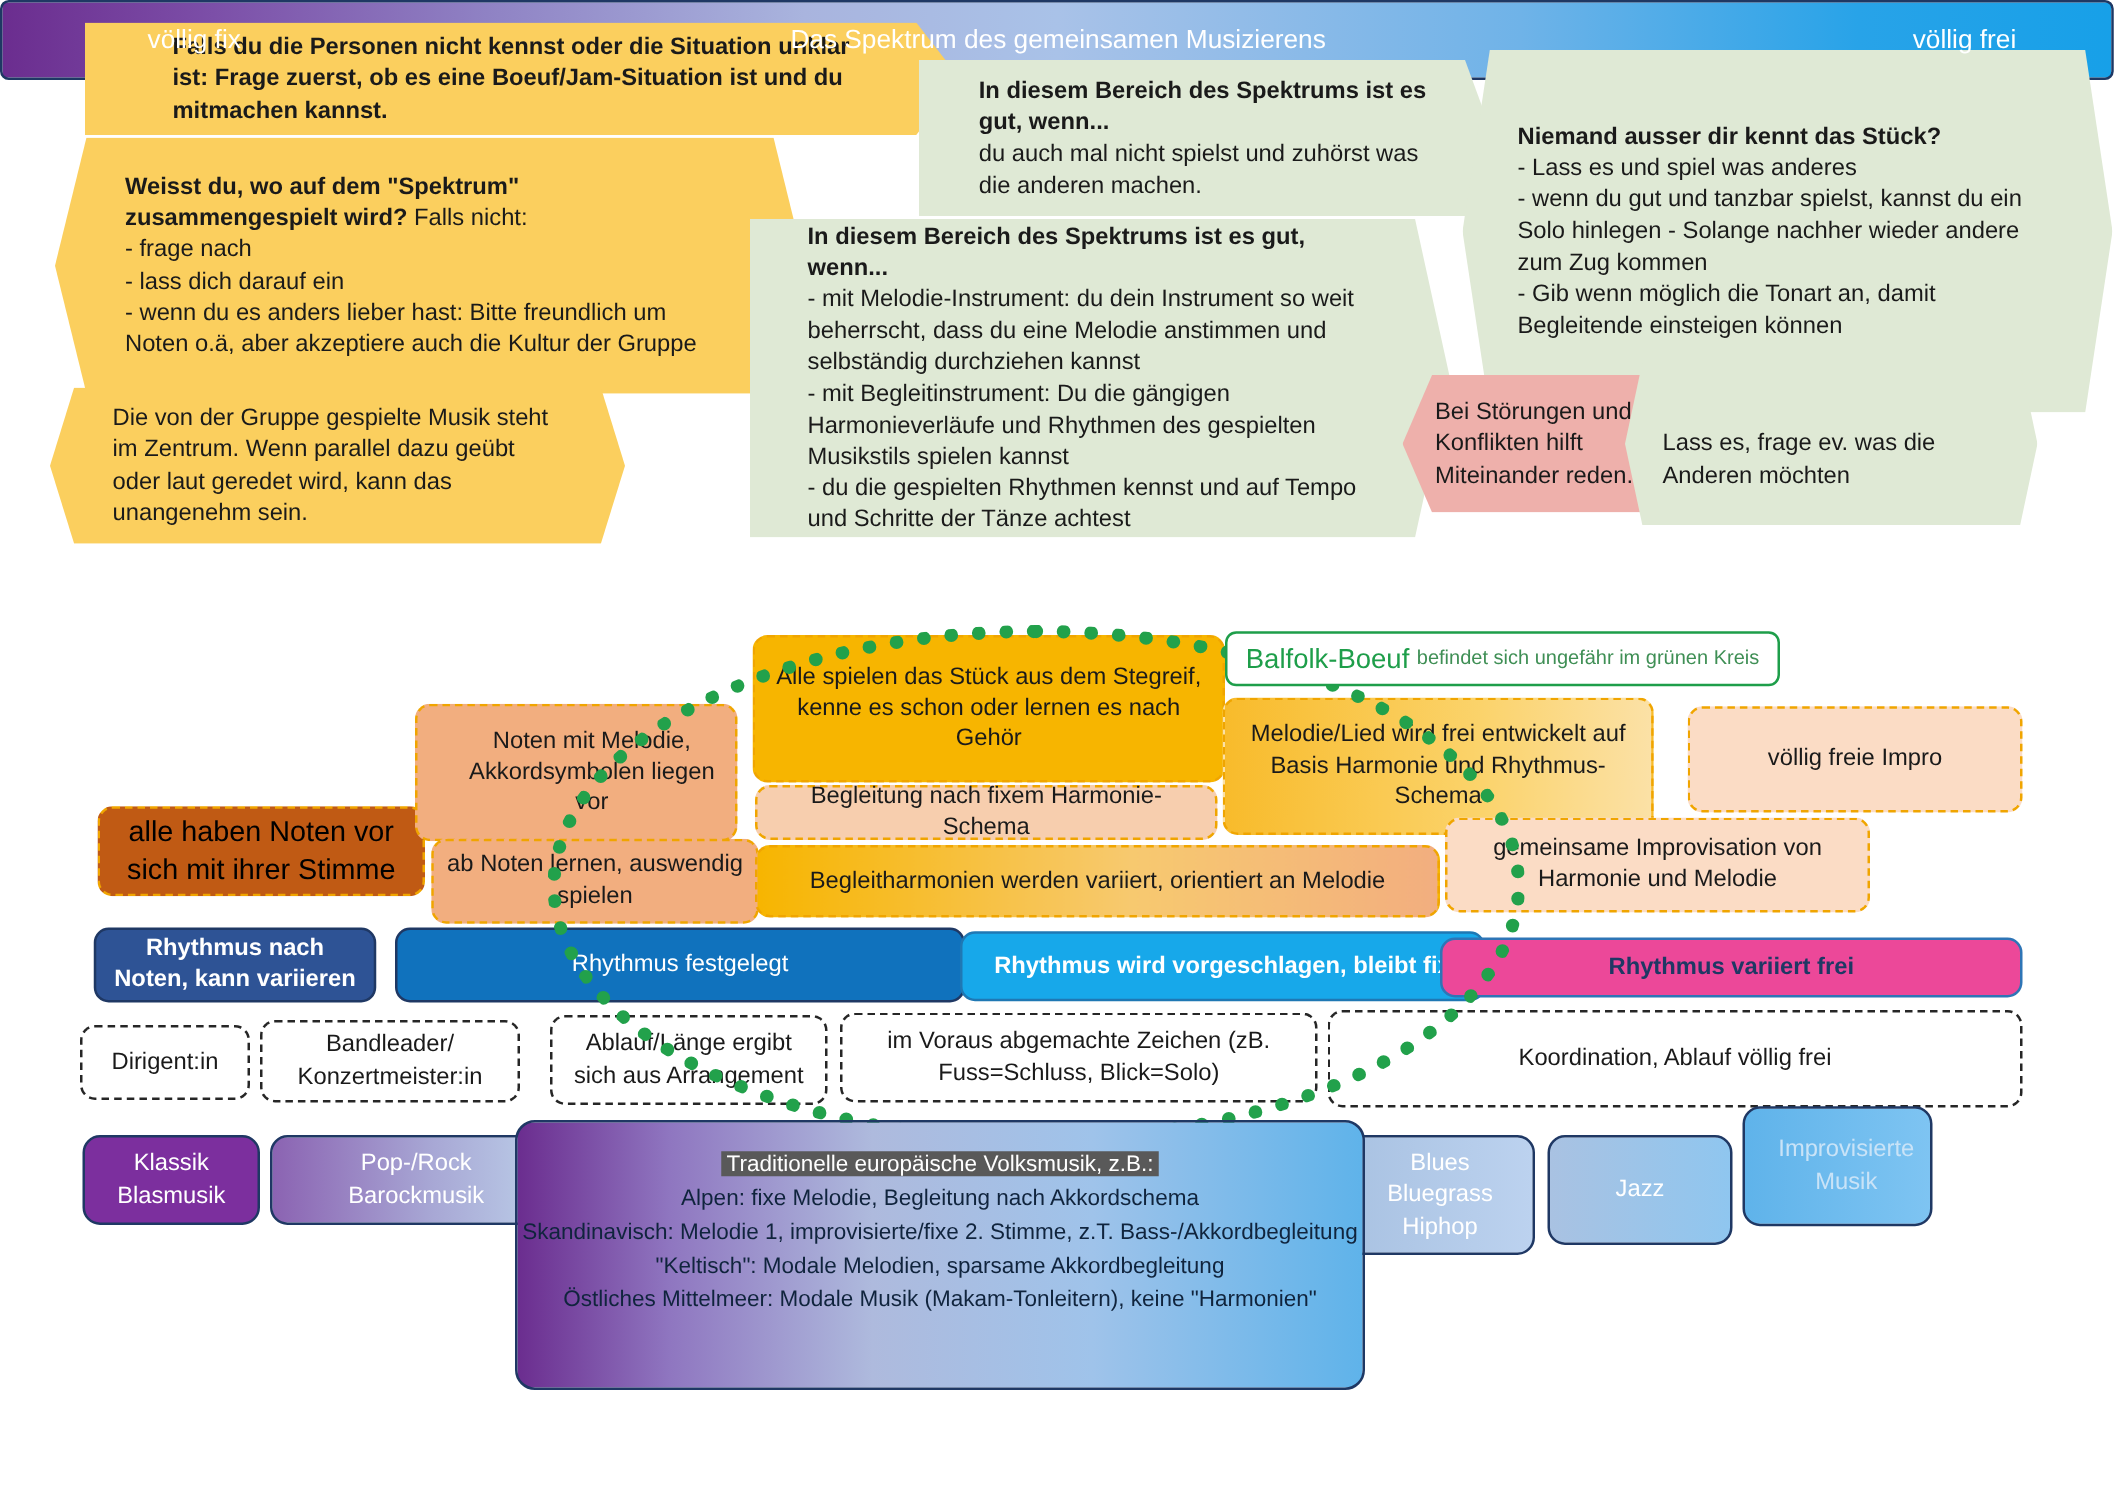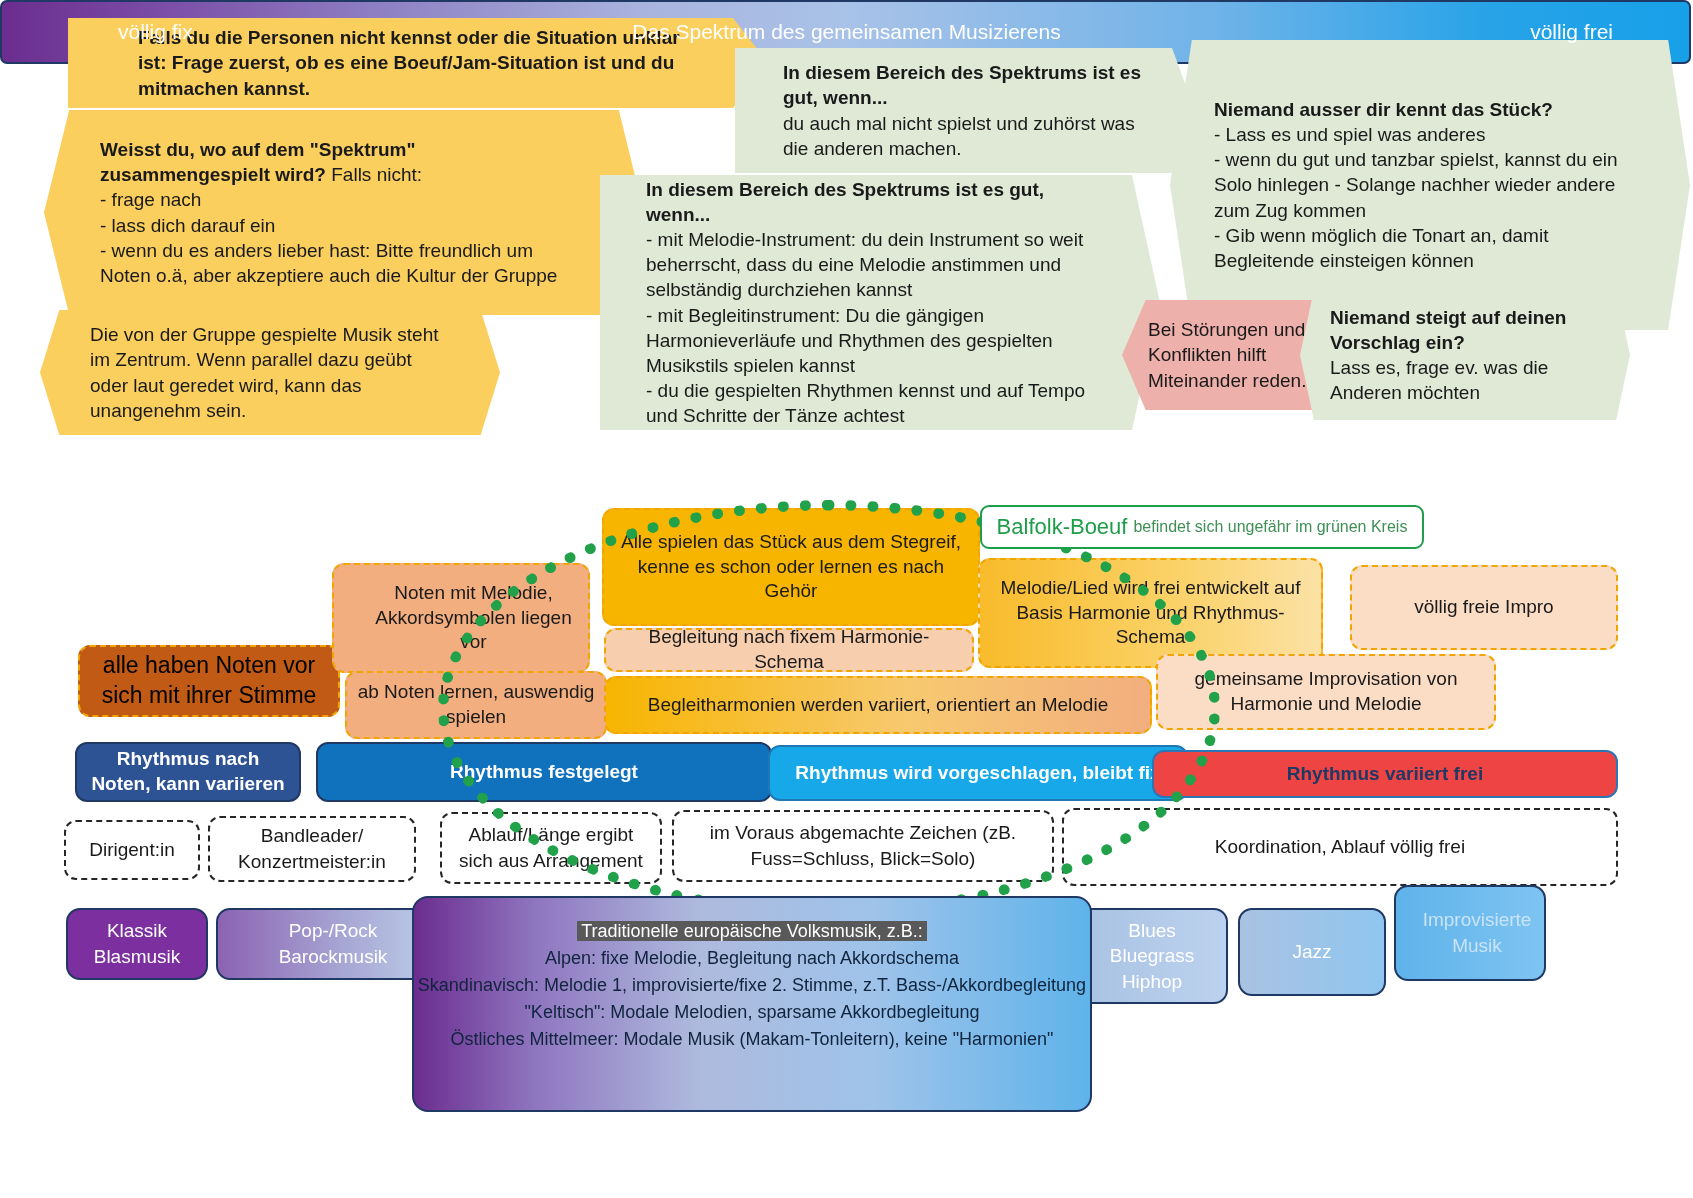--- a/index.html
+++ b/index.html
@@ -113,21 +113,21 @@
 - Gib wenn möglich die Tonart an, damit Begleitende einsteigen können</span>
   </div>
 </div>
 
 <div class="hexbox hex-pink" style="left:1122px;top:300px;width:215px;height:110px;padding:0 26px;">
   <div class="txt" style="font-size:19px;white-space:pre-line;">Bei Störungen und Konflikten hilft Miteinander reden.</div>
 </div>
 
 <div class="hexbox hex-green" style="left:1300px;top:290px;width:330px;height:130px;padding:0 30px;">
   <div class="txt" style="font-size:19px;">
-    <b>Niemand steigt auf deinen Vorschlag ein?</b><span style="white-space:pre-line;">
+    <span style="white-space:pre-line;">
 Lass es, frage ev. was die Anderen möchten</span>
   </div>
 </div>
 
 <div id="spectrum-bar">
   <span class="lbl" id="lbl-fix">völlig fix</span>
   <span class="lbl" id="lbl-mid">Das Spektrum des gemeinsamen Musizierens</span>
   <span class="lbl" id="lbl-frei">völlig frei</span>
 </div>
 
@@ -168,30 +168,30 @@
 <div class="rbox dashed-orange" style="left:1350px;top:565px;width:268px;height:85px;background:#fbdcc5;font-size:19px;">
   <span>völlig freie Impro</span>
 </div>
 
 <div class="rbox" style="left:75px;top:742px;width:226px;height:60px;background:#2e5395;color:#fff;
             border:2px solid #1f3864;font-size:19px;font-weight:bold;">
   <span>Rhythmus nach Noten, kann variieren</span>
 </div>
 
 <div class="rbox" style="left:316px;top:742px;width:456px;height:60px;background:#1072bd;color:#fff;
-            border:2px solid #1f3864;font-size:19px;font-weight:bold;">
+            border:2px solid #1f3864;font-size:19px;font-weight:normal;">
   <span>Rhythmus festgelegt</span>
 </div>
 
 <div class="rbox" style="left:768px;top:745px;width:420px;height:56px;background:#17a8ea;color:#fff;
             border:2px solid #1f78b4;font-size:19px;font-weight:bold;">
   <span>Rhythmus wird vorgeschlagen, bleibt fix</span>
 </div>
 
-<div class="rbox" style="left:1152px;top:750px;width:466px;height:48px;background:#ef4444;color:#1f3864;
+<div class="rbox" style="left:1152px;top:750px;width:466px;height:48px;background:#ec4899;color:#1f3864;
             border:2px solid #2e75b6;font-size:19px;font-weight:bold;align-items:center;">
   <span>Rhythmus variiert frei</span>
 </div>
 
 <div class="role" style="left:64px;top:820px;width:136px;height:60px;">
   <span>Dirigent:in</span>
 </div>
 <div class="role" style="left:208px;top:816px;width:208px;height:66px;">
   <span>Bandleader/ Konzertmeister:in</span>
 </div>

